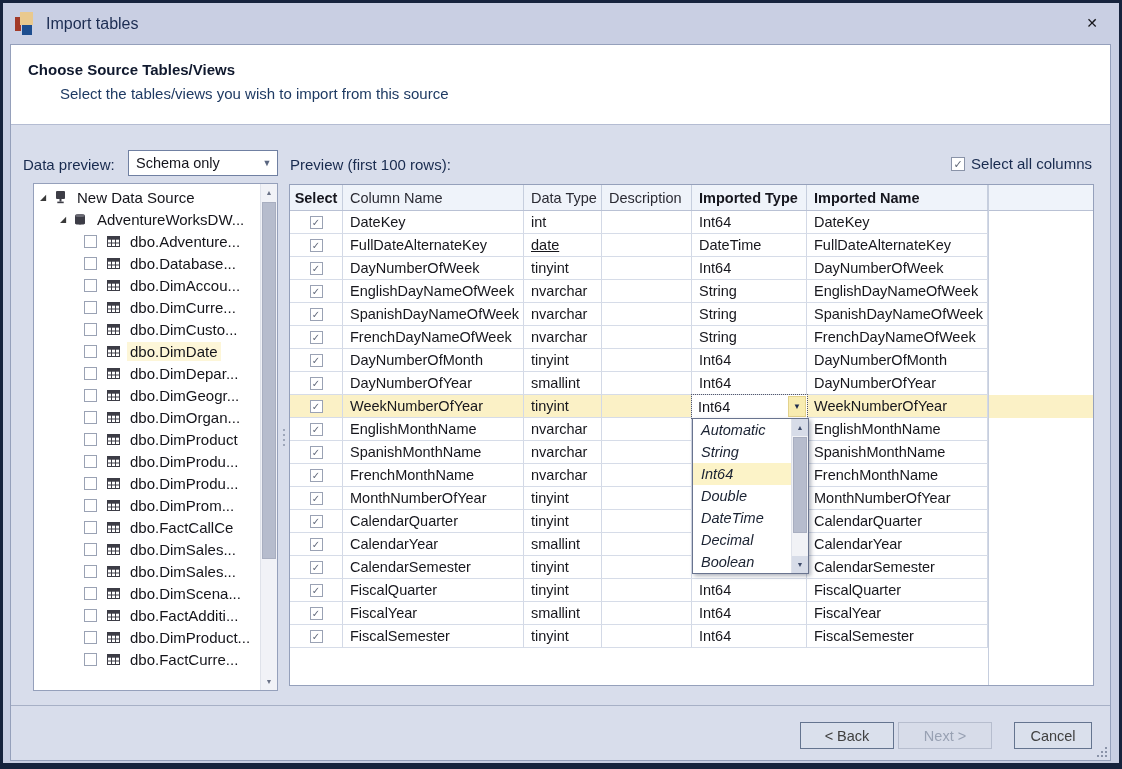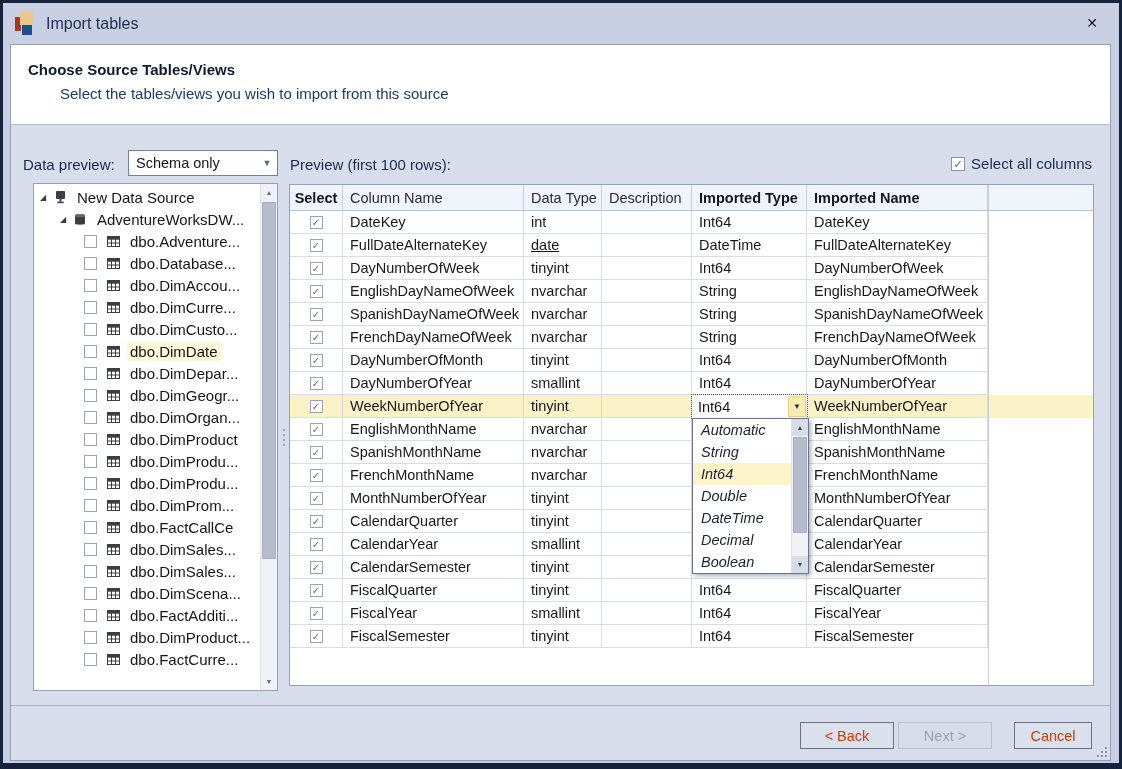--- a/index.html
+++ b/index.html
@@ -90,21 +90,21 @@
   .dd-list { position:absolute; left:0; top:0; right:17px; bottom:0; }
   .dd-opt { height:22px; display:flex; align-items:center; padding-left:8px; font-size:14.5px;
             color:#1a2232; cursor:pointer; }
   .dd-opt.sel { background:#fcf3c8; }
   .dropdown .vscroll { background:#f1f2f6; }
   .dropdown .vs-btn { background:#d7dce8; color:#3f4c6b; height:17px; }
   .dropdown .vs-thumb { top:18px; height:96px; }
   
   .footer-divider { position:absolute; left:0; right:0; top:660px; height:1px; background:#a7b0c6; }
   .btn { position:absolute; top:677px; height:27px; font-family:"Liberation Sans",sans-serif;
-         font-size:14.5px; background:#dae0ec; border:1px solid #64748f; color:#c2410c; cursor:pointer; }
+         font-size:14.5px; background:#dae0ec; border:1px solid #64748f; color:#404040; cursor:pointer; }
   .btn-back { left:789px; width:94px; }
   .btn-next { left:887px; width:94px; background:#d7dce9; border-color:#b6bdce; color:#98a1b3; cursor:default; }
   .btn-cancel { left:1003px; width:78px; }
   .resize-grip { position:absolute; right:3px; bottom:3px; width:11px; height:11px; }
   .resize-grip i { position:absolute; width:2px; height:2px; background:#8a93a8; }
   .resize-grip i:nth-child(1){ right:0; bottom:0; }
   .resize-grip i:nth-child(2){ right:4px; bottom:0; }
   .resize-grip i:nth-child(3){ right:0; bottom:4px; }
   .resize-grip i:nth-child(4){ right:8px; bottom:0; }
   .resize-grip i:nth-child(5){ right:0; bottom:8px; }

